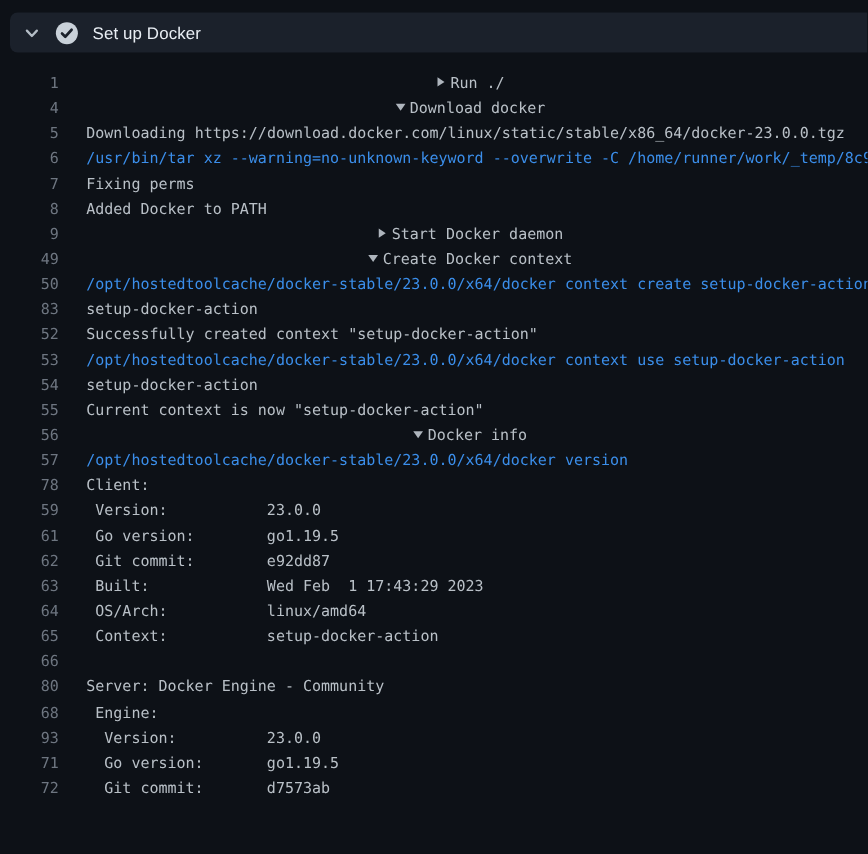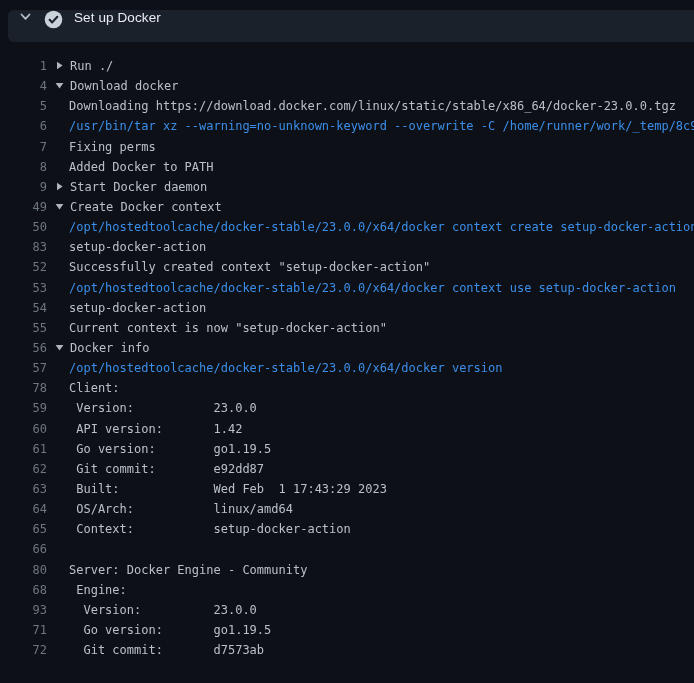--- a/index.html
+++ b/index.html
@@ -11,21 +11,21 @@
   }
   .stage { width: 694px; height: 683px; position: relative; }
 
   
   .step-header {
     height: 32px;
     margin: 10px 0 0 8px;
     background: #1b212b;
     border-radius: 6px 0 0 6px;
     display: flex;
-    align-items: flex-start;
+    align-items: center;
     cursor: pointer;
     font-family: "Liberation Sans", sans-serif;
   }
   .chev { margin-left: 11px; display: flex; align-items: center; }
   .chev svg { stroke: #b4bdc6; stroke-width: 1.8; fill: none; stroke-linecap: round; stroke-linejoin: round; }
   .status { margin-left: 12px; display: flex; align-items: center; }
   .step-title {
     margin-left: 11px;
     color: #e9eef4;
     font-size: 13.5px;
@@ -44,21 +44,21 @@
   }
   .num {
     flex: none;
     width: 47px;
     text-align: right;
     color: #6e7681;
     text-decoration: none;
     cursor: pointer;
   }
   .content { flex: 1; padding-left: 22px; color: #b9c0c7; white-space: pre; }
-  .content.group { padding-left: 8px; cursor: pointer; }
+  .content.group { padding-left: 8px; cursor: pointer; text-align: center; }
   .expander { display: inline-block; width: 15px; }
   .expander svg { fill: #aeb5bd; vertical-align: 0px; }
   .cmd { color: #3b8eea; }
   .link { color: #b9c0c7; cursor: pointer; }
 </style>
 </head>
 <body>
 
 <div class="stage">
 
@@ -99,21 +99,20 @@
       <div class="row"><a class="num">52</a><div class="content">Successfully created context "setup-docker-action"</div></div>
       <div class="row"><a class="num">53</a><div class="content cmd">/opt/hostedtoolcache/docker-stable/23.0.0/x64/docker context use setup-docker-action</div></div>
       <div class="row"><a class="num">54</a><div class="content">setup-docker-action</div></div>
       <div class="row"><a class="num">55</a><div class="content">Current context is now "setup-docker-action"</div></div>
       <div class="row"><a class="num">56</a><div class="content group"><span class="expander"><svg width="9" height="9" viewBox="0 0 9 9">
               <path d="M0.6 2 L8.4 2 L4.5 7.6 Z"></path>
             </svg></span><span>Docker info</span></div></div>
       <div class="row"><a class="num">57</a><div class="content cmd">/opt/hostedtoolcache/docker-stable/23.0.0/x64/docker version</div></div>
       <div class="row"><a class="num">78</a><div class="content">Client:</div></div>
       <div class="row"><a class="num">59</a><div class="content"> Version:           23.0.0</div></div>
-      <div class="row"><a class="num">60</a><div class="content"> API version:       1.42</div></div>
       <div class="row"><a class="num">61</a><div class="content"> Go version:        go1.19.5</div></div>
       <div class="row"><a class="num">62</a><div class="content"> Git commit:        e92dd87</div></div>
       <div class="row"><a class="num">63</a><div class="content"> Built:             Wed Feb  1 17:43:29 2023</div></div>
       <div class="row"><a class="num">64</a><div class="content"> OS/Arch:           linux/amd64</div></div>
       <div class="row"><a class="num">65</a><div class="content"> Context:           setup-docker-action</div></div>
       <div class="row"><a class="num">66</a><div class="content"></div></div>
       <div class="row"><a class="num">80</a><div class="content">Server: Docker Engine - Community</div></div>
       <div class="row"><a class="num">68</a><div class="content"> Engine:</div></div>
       <div class="row"><a class="num">93</a><div class="content">  Version:          23.0.0</div></div>
       <div class="row"><a class="num">71</a><div class="content">  Go version:       go1.19.5</div></div>

